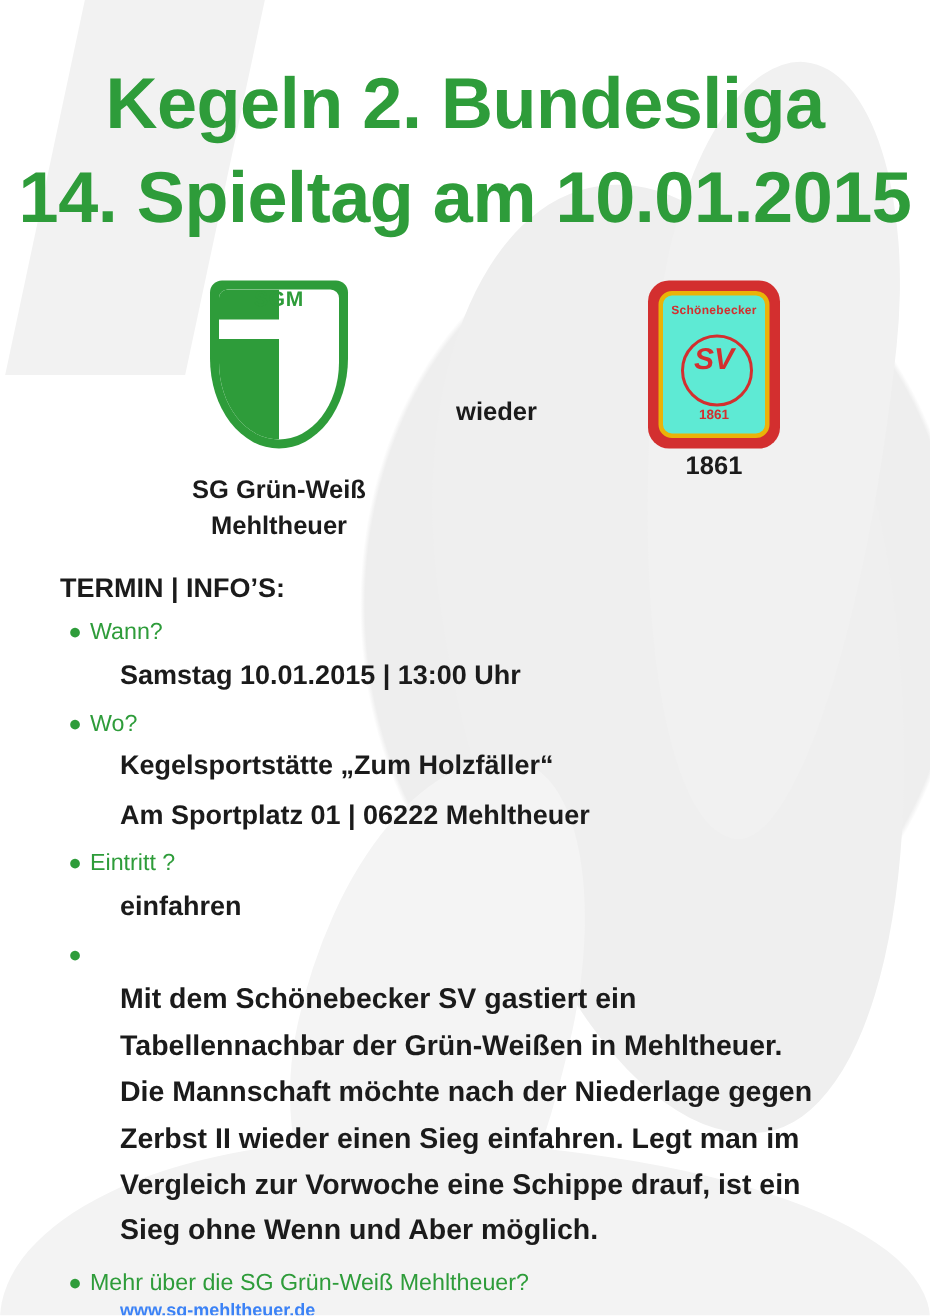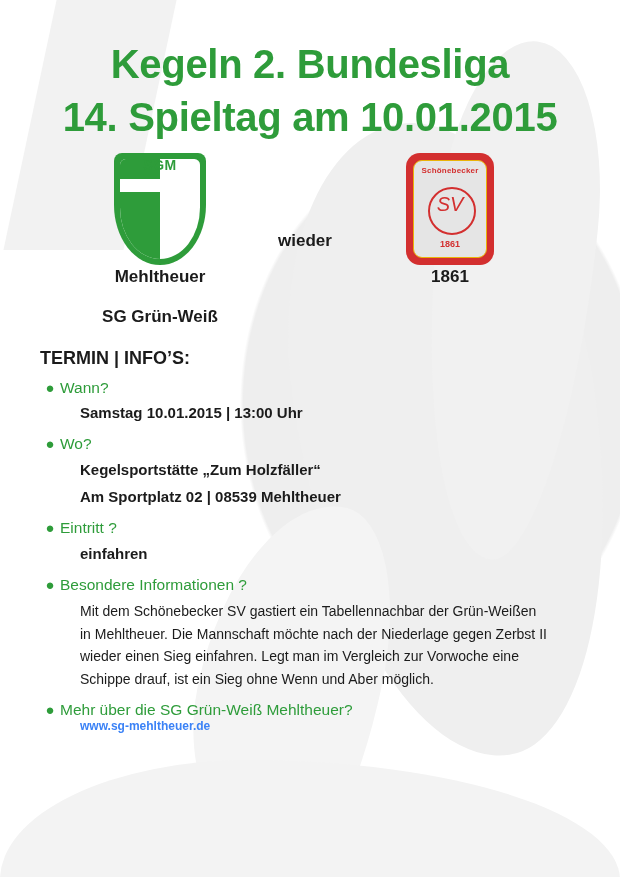--- a/index.html
+++ b/index.html
@@ -83,31 +83,31 @@
   }
 
   
   .title-block {
     text-align: center;
     padding-top: 38px;
   }
   .title-line {
     color: #2e9c3a;
     font-weight: bold;
-    font-size: 40px;
+    font-size: 48px;
     line-height: 1.32;
     letter-spacing: -0.3px;
   }
 
   
   .teams {
     display: flex;
     align-items: flex-start;
-    justify-content: flex-start;
-    margin-top: 9px;
+    justify-content: flex-end;
+    margin-top: 22px;
     padding: 0 44px 0 60px;
   }
   .team {
     width: 200px;
     text-align: center;
   }
   .team-name {
     font-weight: bold;
     font-size: 17px;
     color: #1b1b1b;
@@ -191,44 +191,44 @@
     border-radius: 14px;
     position: relative;
     overflow: hidden;
   }
   .redbadge-inner {
     position: absolute;
     left: 7px;
     top: 7px;
     right: 7px;
     bottom: 7px;
-    background: #e5e5e5;
+    background: #5eead4;
     border-radius: 9px;
-    border: 1px solid #eab308;
+    border: 3px solid #eab308;
     overflow: hidden;
   }
   .redbadge-arc {
     position: absolute;
     left: 0;
     right: 0;
     top: 5px;
     text-align: center;
     font-size: 8px;
     font-weight: bold;
     color: #d32f2f;
     letter-spacing: 0.2px;
   }
   .redbadge-sv {
     position: absolute;
     left: 0;
     right: 0;
     top: 32px;
     text-align: center;
     font-size: 20px;
-    font-weight: normal;
+    font-weight: bold;
     color: #d32f2f;
     font-style: italic;
   }
   .redbadge-year {
     position: absolute;
     left: 0;
     right: 0;
     bottom: 8px;
     text-align: center;
     font-size: 9px;
@@ -271,29 +271,29 @@
   }
   .bullet-q {
     color: #2e9c3a;
     font-weight: normal;
     font-size: 15.5px;
   }
   .answer {
     margin-left: 40px;
     margin-top: 5px;
     font-weight: bold;
-    font-size: 15px;
+    font-size: 18px;
     color: #1b1b1b;
     line-height: 1.52;
   }
   .answer-para {
     margin-left: 40px;
     margin-top: 6px;
-    font-weight: normal;
-    font-size: 14px;
+    font-weight: bold;
+    font-size: 19px;
     color: #1b1b1b;
     line-height: 1.62;
     max-width: 470px;
   }
   .answer-url {
     margin-left: 40px;
     margin-top: 0;
     font-weight: bold;
     font-size: 12px;
     color: #3b82f6;
@@ -323,22 +323,22 @@
       <div class="team">
         <div class="crest-left">
           <div class="shield">
             <div class="shield-inner">
               <div class="shield-green-half"></div>
               <div class="shield-band"></div>
             </div>
             <div class="shield-text">SGM</div>
           </div>
         </div>
+        <div class="team-name">SG Grün-Weiß</div>
         <div class="team-name" style="margin-top:0">Mehltheuer</div>
-        <div class="team-name">SG Grün-Weiß</div>
       </div>
 
       <div class="vs">wieder</div>
 
       <div class="team">
         <div class="crest-right">
           <div class="redbadge">
             <div class="redbadge-inner">
               <div class="redbadge-ring"></div>
               <div class="redbadge-arc">Schönebecker</div>
@@ -362,35 +362,34 @@
         </div>
         <div class="answer">Samstag 10.01.2015 | 13:00 Uhr</div>
       </div>
 
       <div>
         <div class="bullet-row">
           <span class="bullet-dot">●</span>
           <span class="bullet-q">Wo?</span>
         </div>
         <div class="answer">Kegelsportstätte „Zum Holzfäller“</div>
-        <div class="answer">Am Sportplatz 02 | 08539 Mehltheuer</div>
+        <div class="answer">Am Sportplatz 01 | 06222 Mehltheuer</div>
       </div>
 
       <div>
         <div class="bullet-row">
           <span class="bullet-dot">●</span>
           <span class="bullet-q">Eintritt ?</span>
         </div>
         <div class="answer">einfahren</div>
       </div>
 
       <div>
         <div class="bullet-row">
           <span class="bullet-dot">●</span>
-          <span class="bullet-q">Besondere Informationen ?</span>
         </div>
         <div class="answer-para">Mit dem Schönebecker SV gastiert ein Tabellennachbar der Grün-Weißen in Mehltheuer. Die Mannschaft möchte nach der Niederlage gegen Zerbst II wieder einen Sieg einfahren. Legt man im Vergleich zur Vorwoche eine Schippe drauf, ist ein Sieg ohne Wenn und Aber möglich.</div>
       </div>
 
       <div>
         <div class="bullet-row">
           <span class="bullet-dot">●</span>
           <span class="bullet-q">Mehr über die SG Grün-Weiß Mehltheuer?</span>
         </div>
         <div class="answer-url">www.sg-mehltheuer.de</div>

